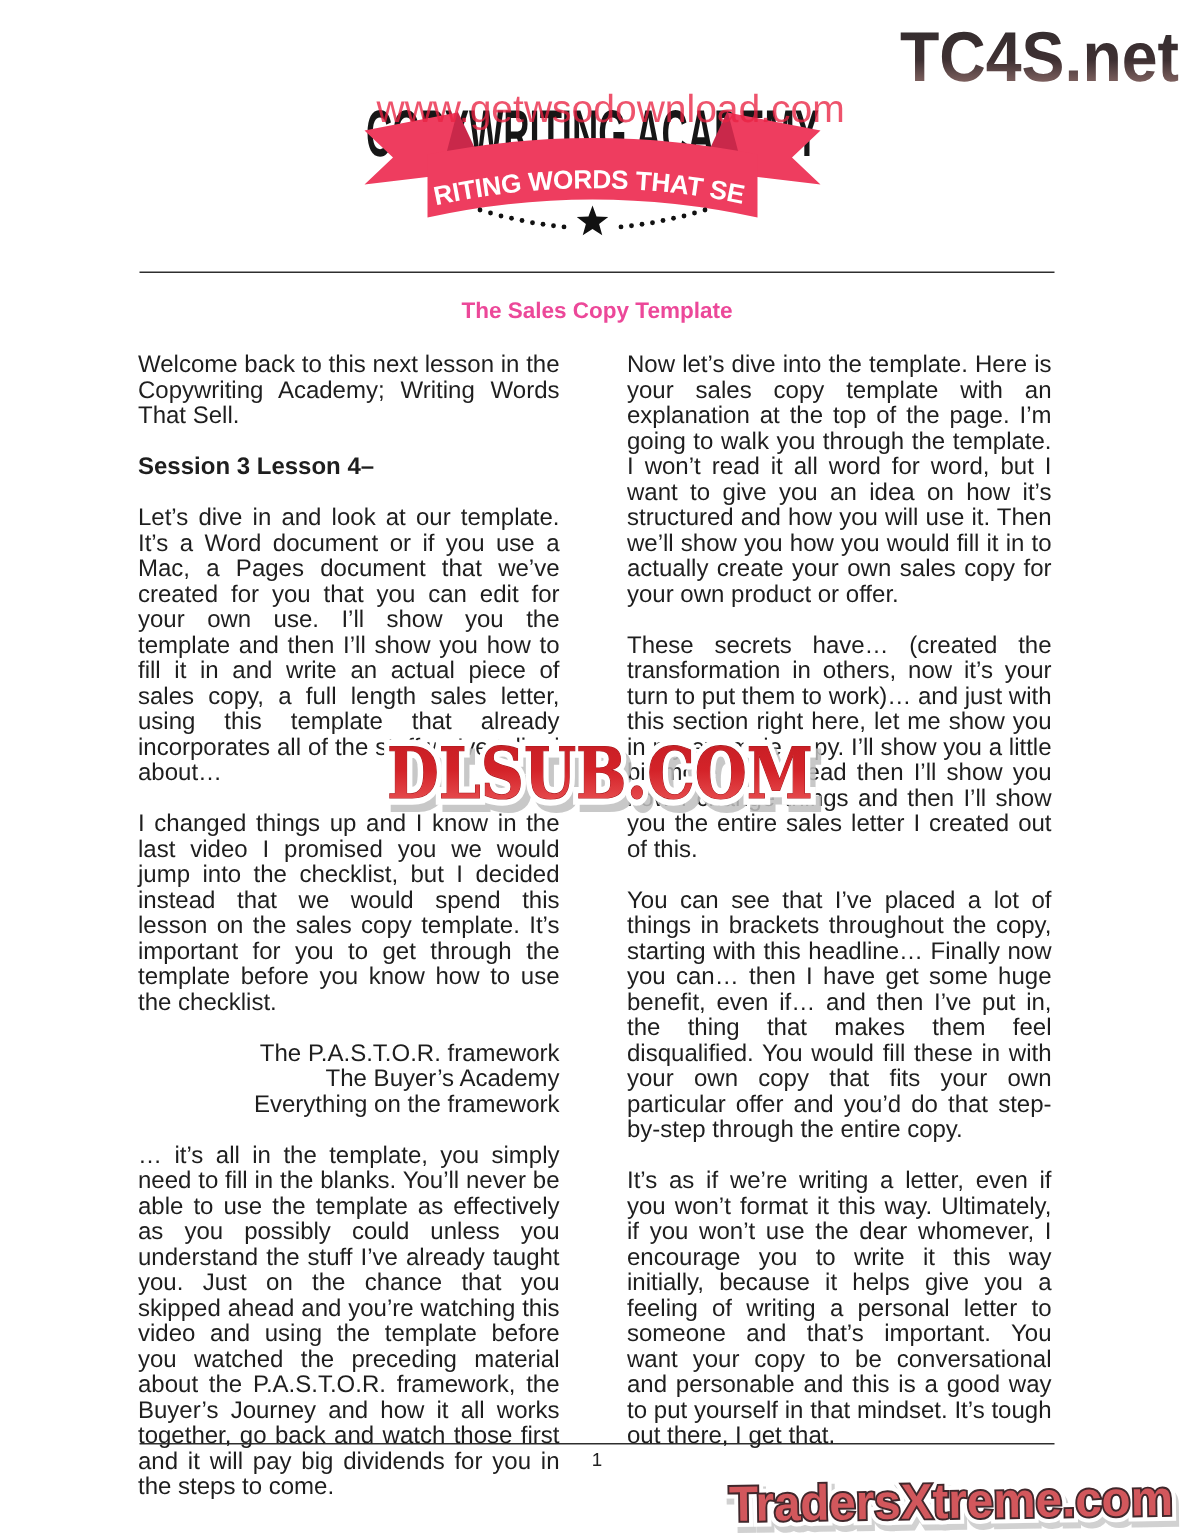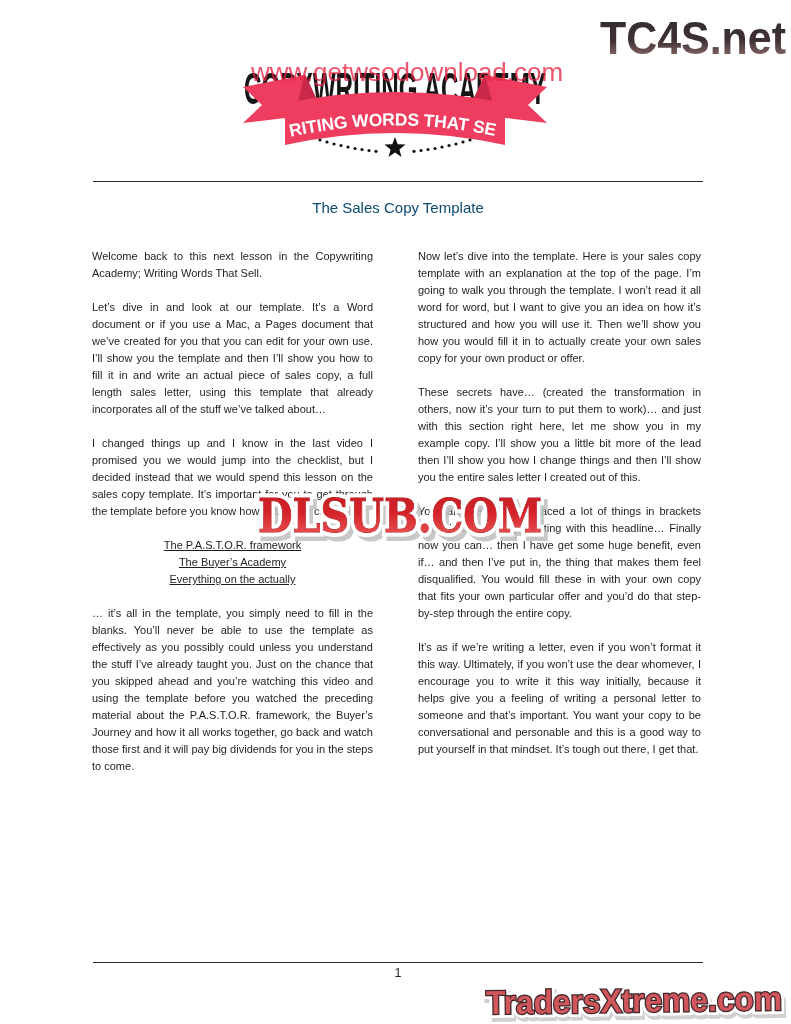--- a/index.html
+++ b/index.html
@@ -21,29 +21,29 @@
     white-space:nowrap;z-index:5;
   }
   #tc4s-logo{left:596px;top:2px;width:194px;height:62px;}
   
   .rule{left:93px;width:610px;height:0;border-top:1px solid #2e2e2e;}
   #rule-top{top:181px;}
   #rule-bottom{top:962px;}
   
   #doc-title{
     left:93px;top:199px;width:610px;
-    text-align:center;font-weight:normal;font-size:15px;color:#0c4a6e;
+    text-align:center;font-weight:bold;font-size:15px;color:#ec4899;
   }
   
-  .col{top:248px;font-size:11px;line-height:17px;text-align:justify;}
+  .col{top:235px;font-size:16px;line-height:17px;text-align:justify;}
   #col-left{left:92px;width:281px;}
   #col-right{left:418px;width:283px;}
   .col p{margin:0 0 17px 0;}
   .col .bold-head{font-weight:bold;text-align:left;}
-  .col .list-block{text-align:center;text-decoration:underline;}
+  .col .list-block{text-align:right;}
   
   #dlsub-watermark{left:246px;top:483px;width:324px;height:70px;z-index:9;}
   
   #page-number{left:93px;top:966px;width:610px;text-align:center;font-size:12.5px;color:#222;}
   #traders-logo{left:477px;top:982px;width:314px;height:42px;z-index:9;}
 </style>
 </head>
 <body>
 
 <div id="page">
@@ -102,26 +102,27 @@
     <text x="97" y="52" text-anchor="middle" font-family="Liberation Sans, sans-serif" font-weight="bold" font-size="47" fill="url(#tcgrad)" textLength="186" lengthAdjust="spacingAndGlyphs">TC4S.net</text>
   </svg>
 
   <div id="rule-top" class="abs rule"></div>
   <div id="rule-bottom" class="abs rule"></div>
 
   <div id="doc-title" class="abs">The Sales Copy Template</div>
 
   <div id="col-left" class="abs col">
     <p>Welcome back to this next lesson in the Copywriting Academy; Writing Words That Sell.</p>
+    <p class="bold-head">Session 3 Lesson 4–</p>
     <p>Let’s dive in and look at our template. It’s a Word document or if you use a Mac, a Pages document that we’ve created for you that you can edit for your own use. I’ll show you the template and then I’ll show you how to fill it in and write an actual piece of sales copy, a full length sales letter, using this template that already incorporates all of the stuff we’ve talked about…</p>
     <p>I changed things up and I know in the last video I promised you we would jump into the checklist, but I decided instead that we would spend this lesson on the sales copy template. It’s important for you to get through the template before you know how to use the checklist.</p>
     <p class="list-block">
       <span>The P.A.S.T.O.R. framework</span><br>
       <span>The Buyer’s Academy</span><br>
-      <span>Everything on the actually</span>
+      <span>Everything on the framework</span>
     </p>
     <p>… it’s all in the template, you simply need to fill in the blanks. You’ll never be able to use the template as effectively as you possibly could unless you understand the stuff I’ve already taught you. Just on the chance that you skipped ahead and you’re watching this video and using the template before you watched the preceding material about the P.A.S.T.O.R. framework, the Buyer’s Journey and how it all works together, go back and watch those first and it will pay big dividends for you in the steps to come.</p>
   </div>
 
   <div id="col-right" class="abs col">
     <p>Now let’s dive into the template. Here is your sales copy template with an explanation at the top of the page. I’m going to walk you through the template. I won’t read it all word for word, but I want to give you an idea on how it’s structured and how you will use it. Then we’ll show you how you would fill it in to actually create your own sales copy for your own product or offer.</p>
     <p>These secrets have… (created the transformation in others, now it’s your turn to put them to work)… and just with this section right here, let me show you in my example copy. I’ll show you a little bit more of the lead then I’ll show you how I change things and then I’ll show you the entire sales letter I created out of this.</p>
     <p>You can see that I’ve placed a lot of things in brackets throughout the copy, starting with this headline… Finally now you can… then I have get some huge benefit, even if… and then I’ve put in, the thing that makes them feel disqualified. You would fill these in with your own copy that fits your own particular offer and you’d do that step-by-step through the entire copy.</p>
     <p>It’s as if we’re writing a letter, even if you won’t format it this way. Ultimately, if you won’t use the dear whomever, I encourage you to write it this way initially, because it helps give you a feeling of writing a personal letter to someone and that’s important. You want your copy to be conversational and personable and this is a good way to put yourself in that mindset. It’s tough out there, I get that.</p>
   </div>

